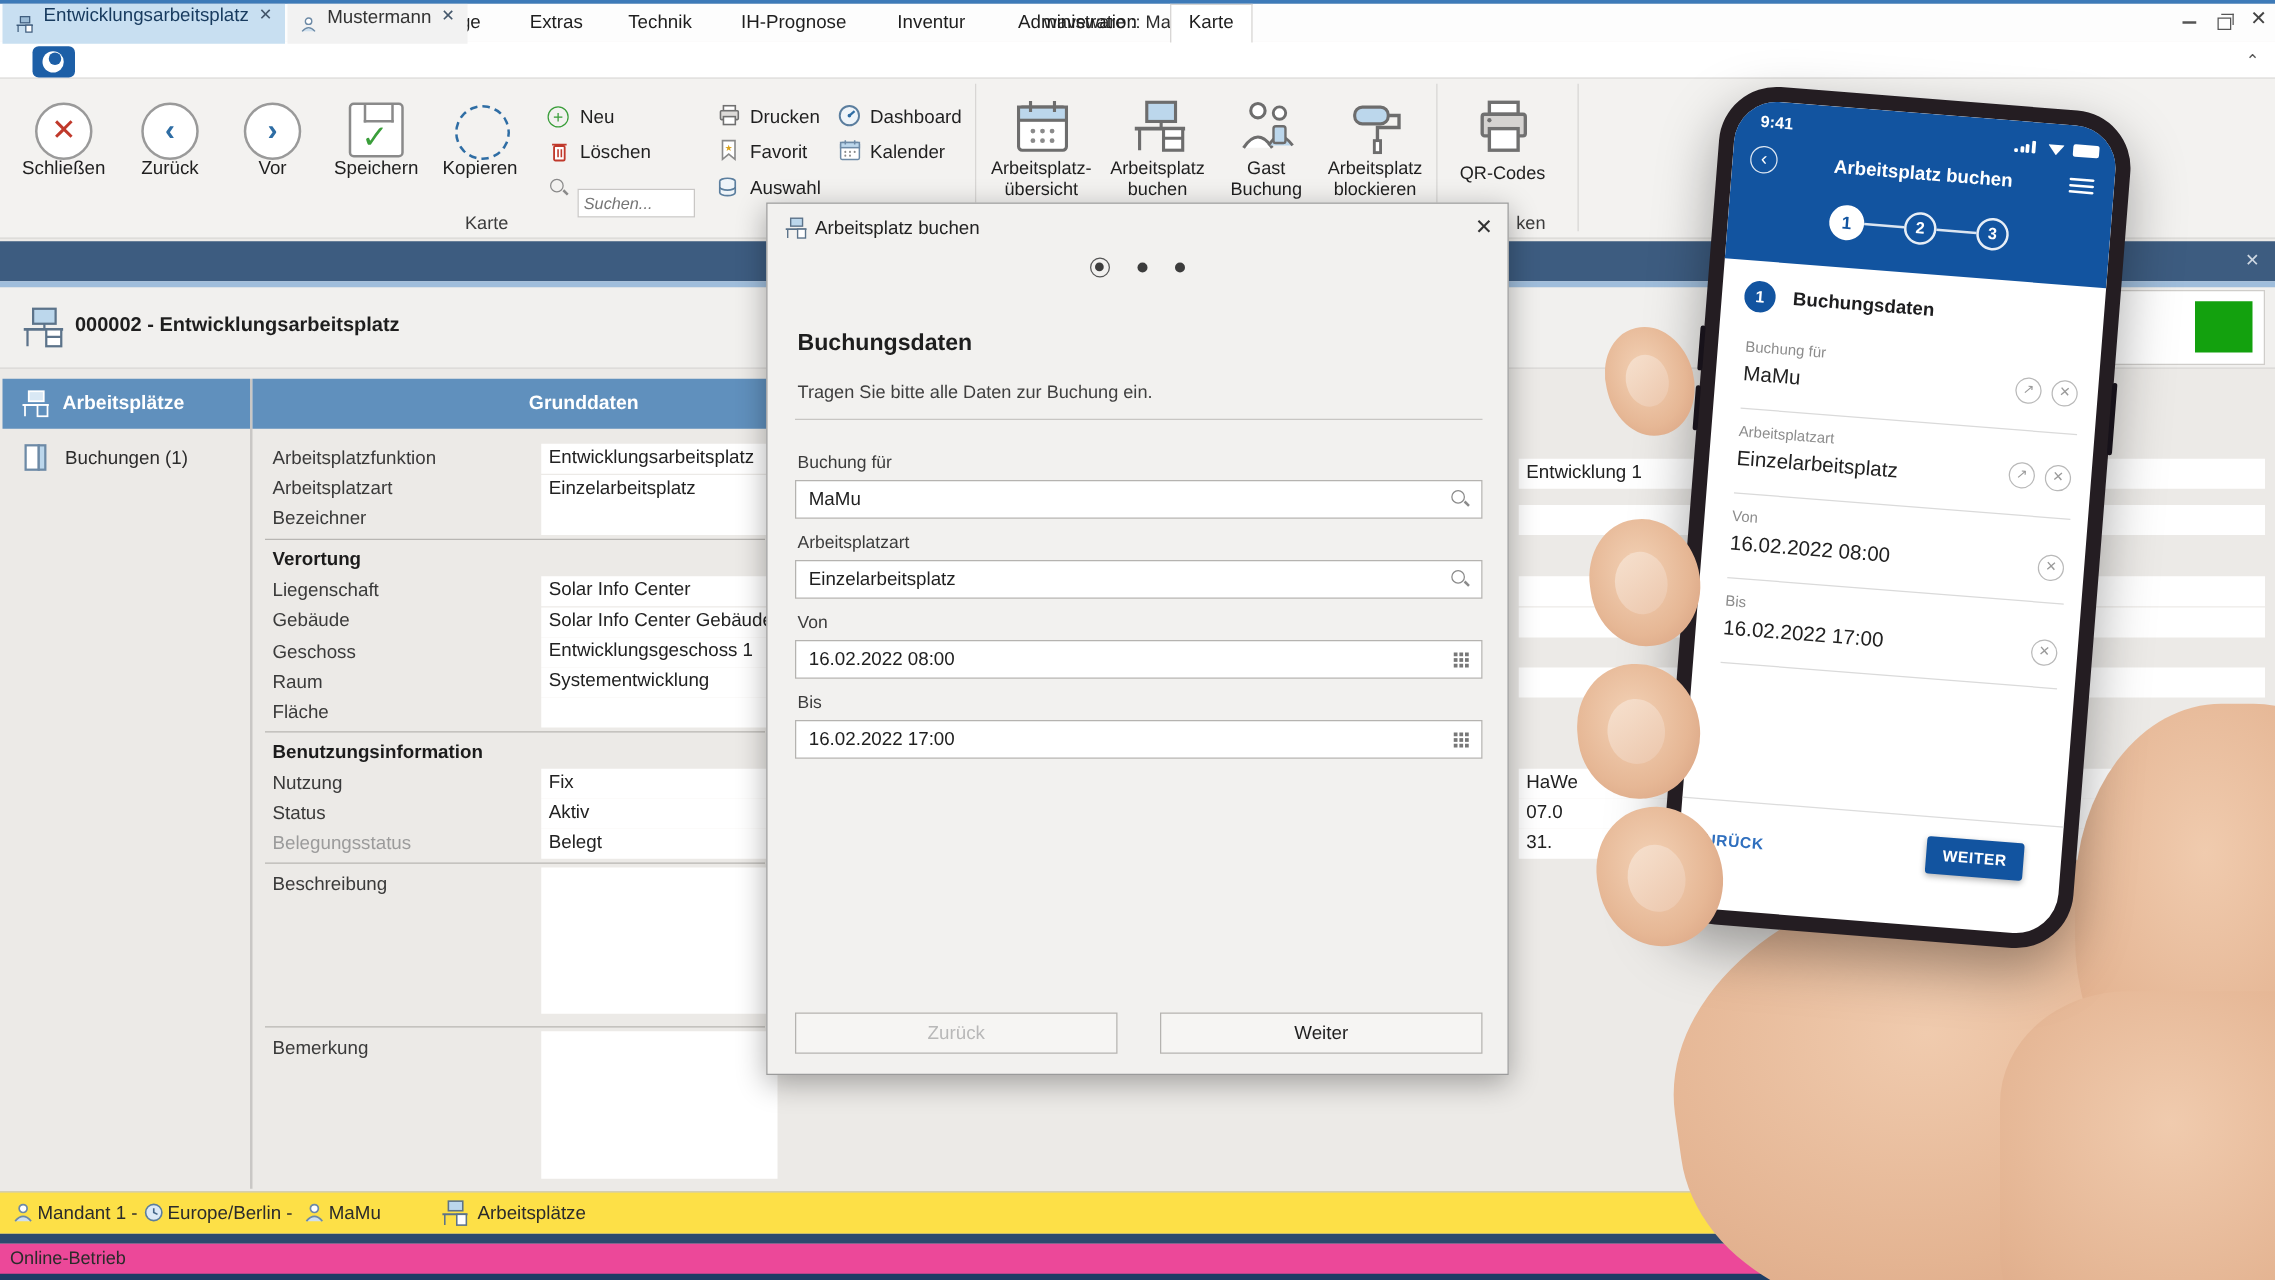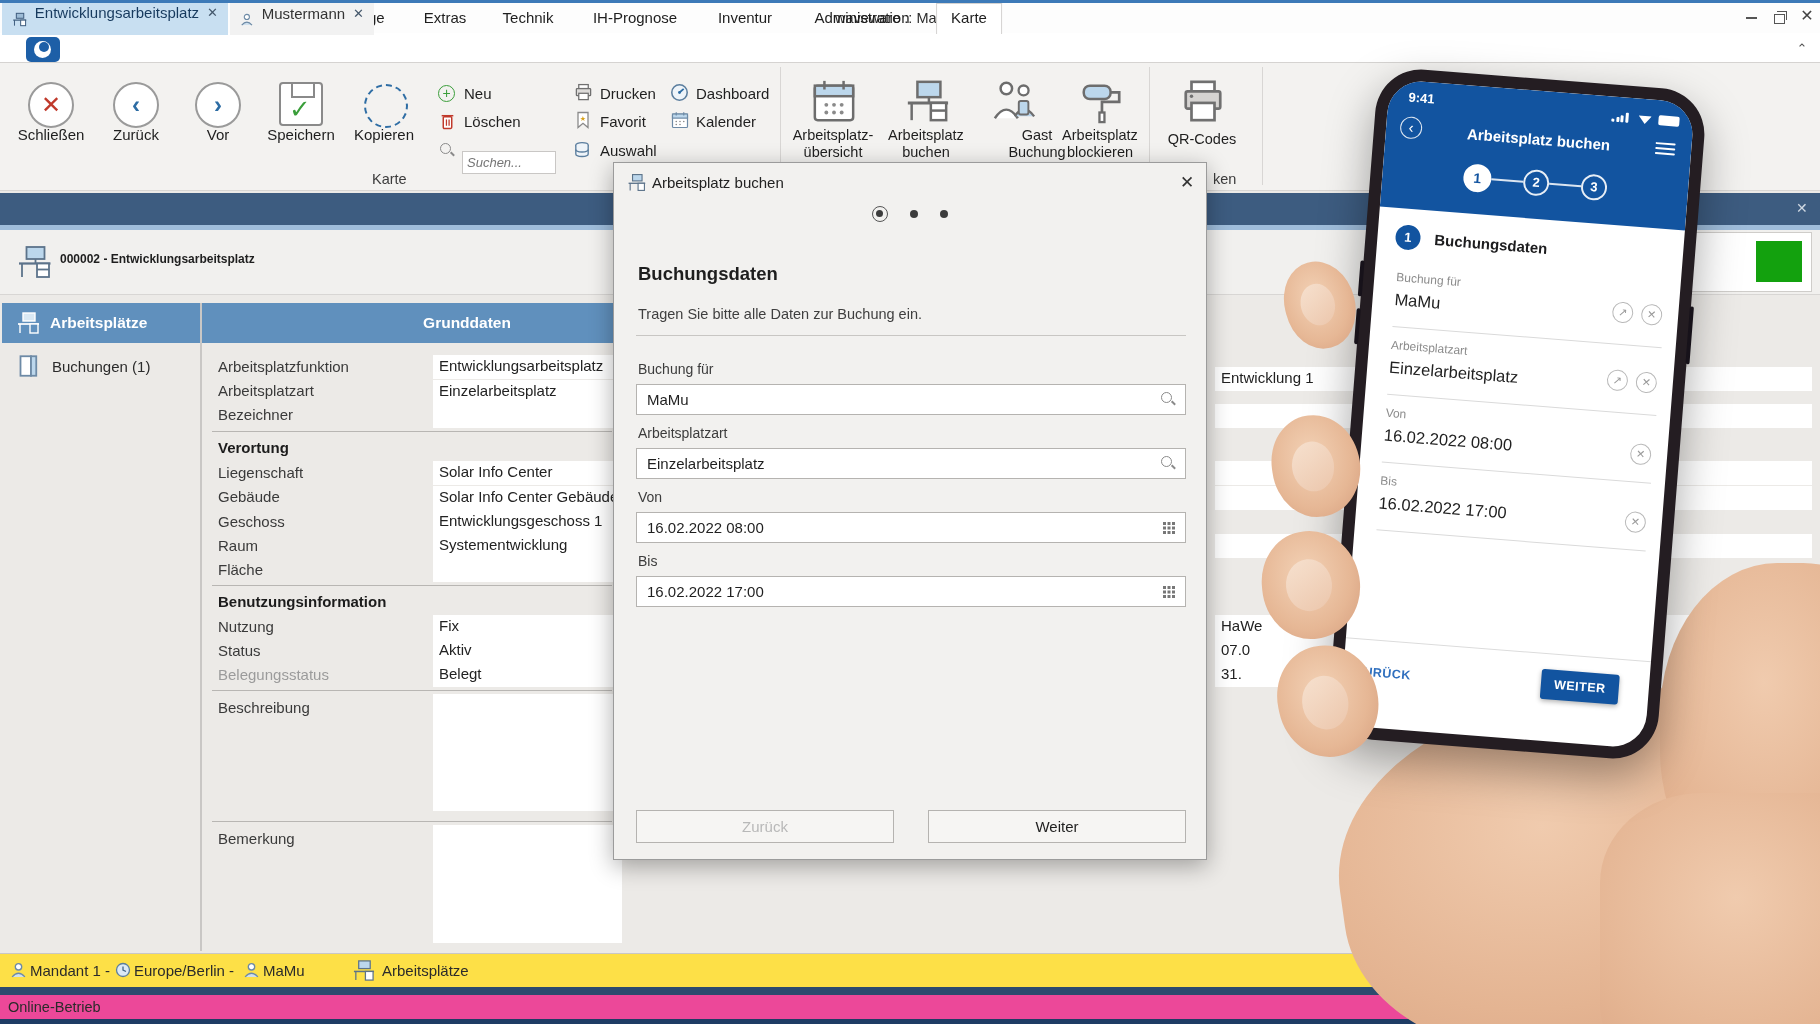--- a/index.html
+++ b/index.html
@@ -49,21 +49,21 @@
   
   .tabstrip{left:0;top:190px;width:1820px;height:32px;background:#3d5c80;}
   .tabstrip-underline{left:0;top:222px;width:1820px;height:5px;background:#9fbddb;}
   .doc-tab{top:0px;height:32px;display:flex;align-items:center;gap:8px;padding:0 10px;box-sizing:border-box;font-size:15px;}
   .doc-tab.active{background:#c8dff1;color:#173a5e;}
   .doc-tab.inactive{background:#f2f2f2;color:#333;}
   .tab-x{font-size:13px;color:#44576b;}
 
   
   .content-header{left:0;top:227px;width:1820px;height:65px;background:#f1f0ee;border-bottom:1px solid #d8d6d4;box-sizing:border-box;}
-  .ch-title{left:60px;top:22px;font-size:12px;font-weight:bold;color:#1e1e1e;}
+  .ch-title{left:60px;top:22px;font-size:16px;font-weight:bold;color:#1e1e1e;}
   .status-box{left:1680px;top:2px;width:132px;height:60px;background:#fff;border:1px solid #cfcdca;box-sizing:border-box;}
   .status-green{left:1756px;top:11px;width:46px;height:41px;}
 
   
   .panel-header{height:40px;background:#6090bd;color:#fff;font-size:15.5px;font-weight:bold;display:flex;align-items:center;}
   .side-item{font-size:15px;color:#2b2b2b;}
   .v-divider{width:2px;background:#c9c7c5;}
   .f-label{font-size:15px;color:#3a3a3a;white-space:nowrap;}
   .f-label.muted{color:#9b9b9b;}
   .f-section{font-size:15px;font-weight:bold;color:#1c1c1c;}
@@ -286,21 +286,21 @@
   </div>
   <div class="abs" style="left:991px;top:75px;">
     <svg width="46" height="46" viewBox="0 0 24 24">
         <circle cx="8" cy="5.5" r="3" fill="#fff" stroke="#6d6d6d" stroke-width="1.3"></circle>
         <path d="M2 21 q6 -9 12 0" fill="#fff" stroke="#6d6d6d" stroke-width="1.3"></path>
         <circle cx="17" cy="6.5" r="2.6" fill="#fff" stroke="#6d6d6d" stroke-width="1.2"></circle>
         <path d="M12.5 20 q4.5 -7.5 10 0" fill="#bcd7ec" stroke="#6d6d6d" stroke-width="1.2"></path>
         <rect x="14.5" y="12" width="5" height="7" rx="1" fill="#bcd7ec" stroke="#6d6d6d" stroke-width="1"></rect>
       </svg>
   </div>
-  <div class="abs big-btn-label" style="left:1013px;top:124px;margin-left:24px;">
+  <div class="abs big-btn-label" style="left:1013px;top:124px;">
     <span>Gast</span><br>
     <span>Buchung</span>
   </div>
   <div class="abs" style="left:1078px;top:75px;">
     <svg width="46" height="46" viewBox="0 0 24 24">
         <rect x="3" y="4" width="14" height="7" rx="3.2" fill="#bcd7ec" stroke="#6d6d6d" stroke-width="1.3"></rect>
         <path d="M17 7.5 h4.5 v5 h-9 v5.5" fill="none" stroke="#6d6d6d" stroke-width="1.4"></path>
         <rect x="11.2" y="18" width="2.6" height="5" fill="#fff" stroke="#6d6d6d" stroke-width="1.2"></rect>
       </svg>
   </div>

